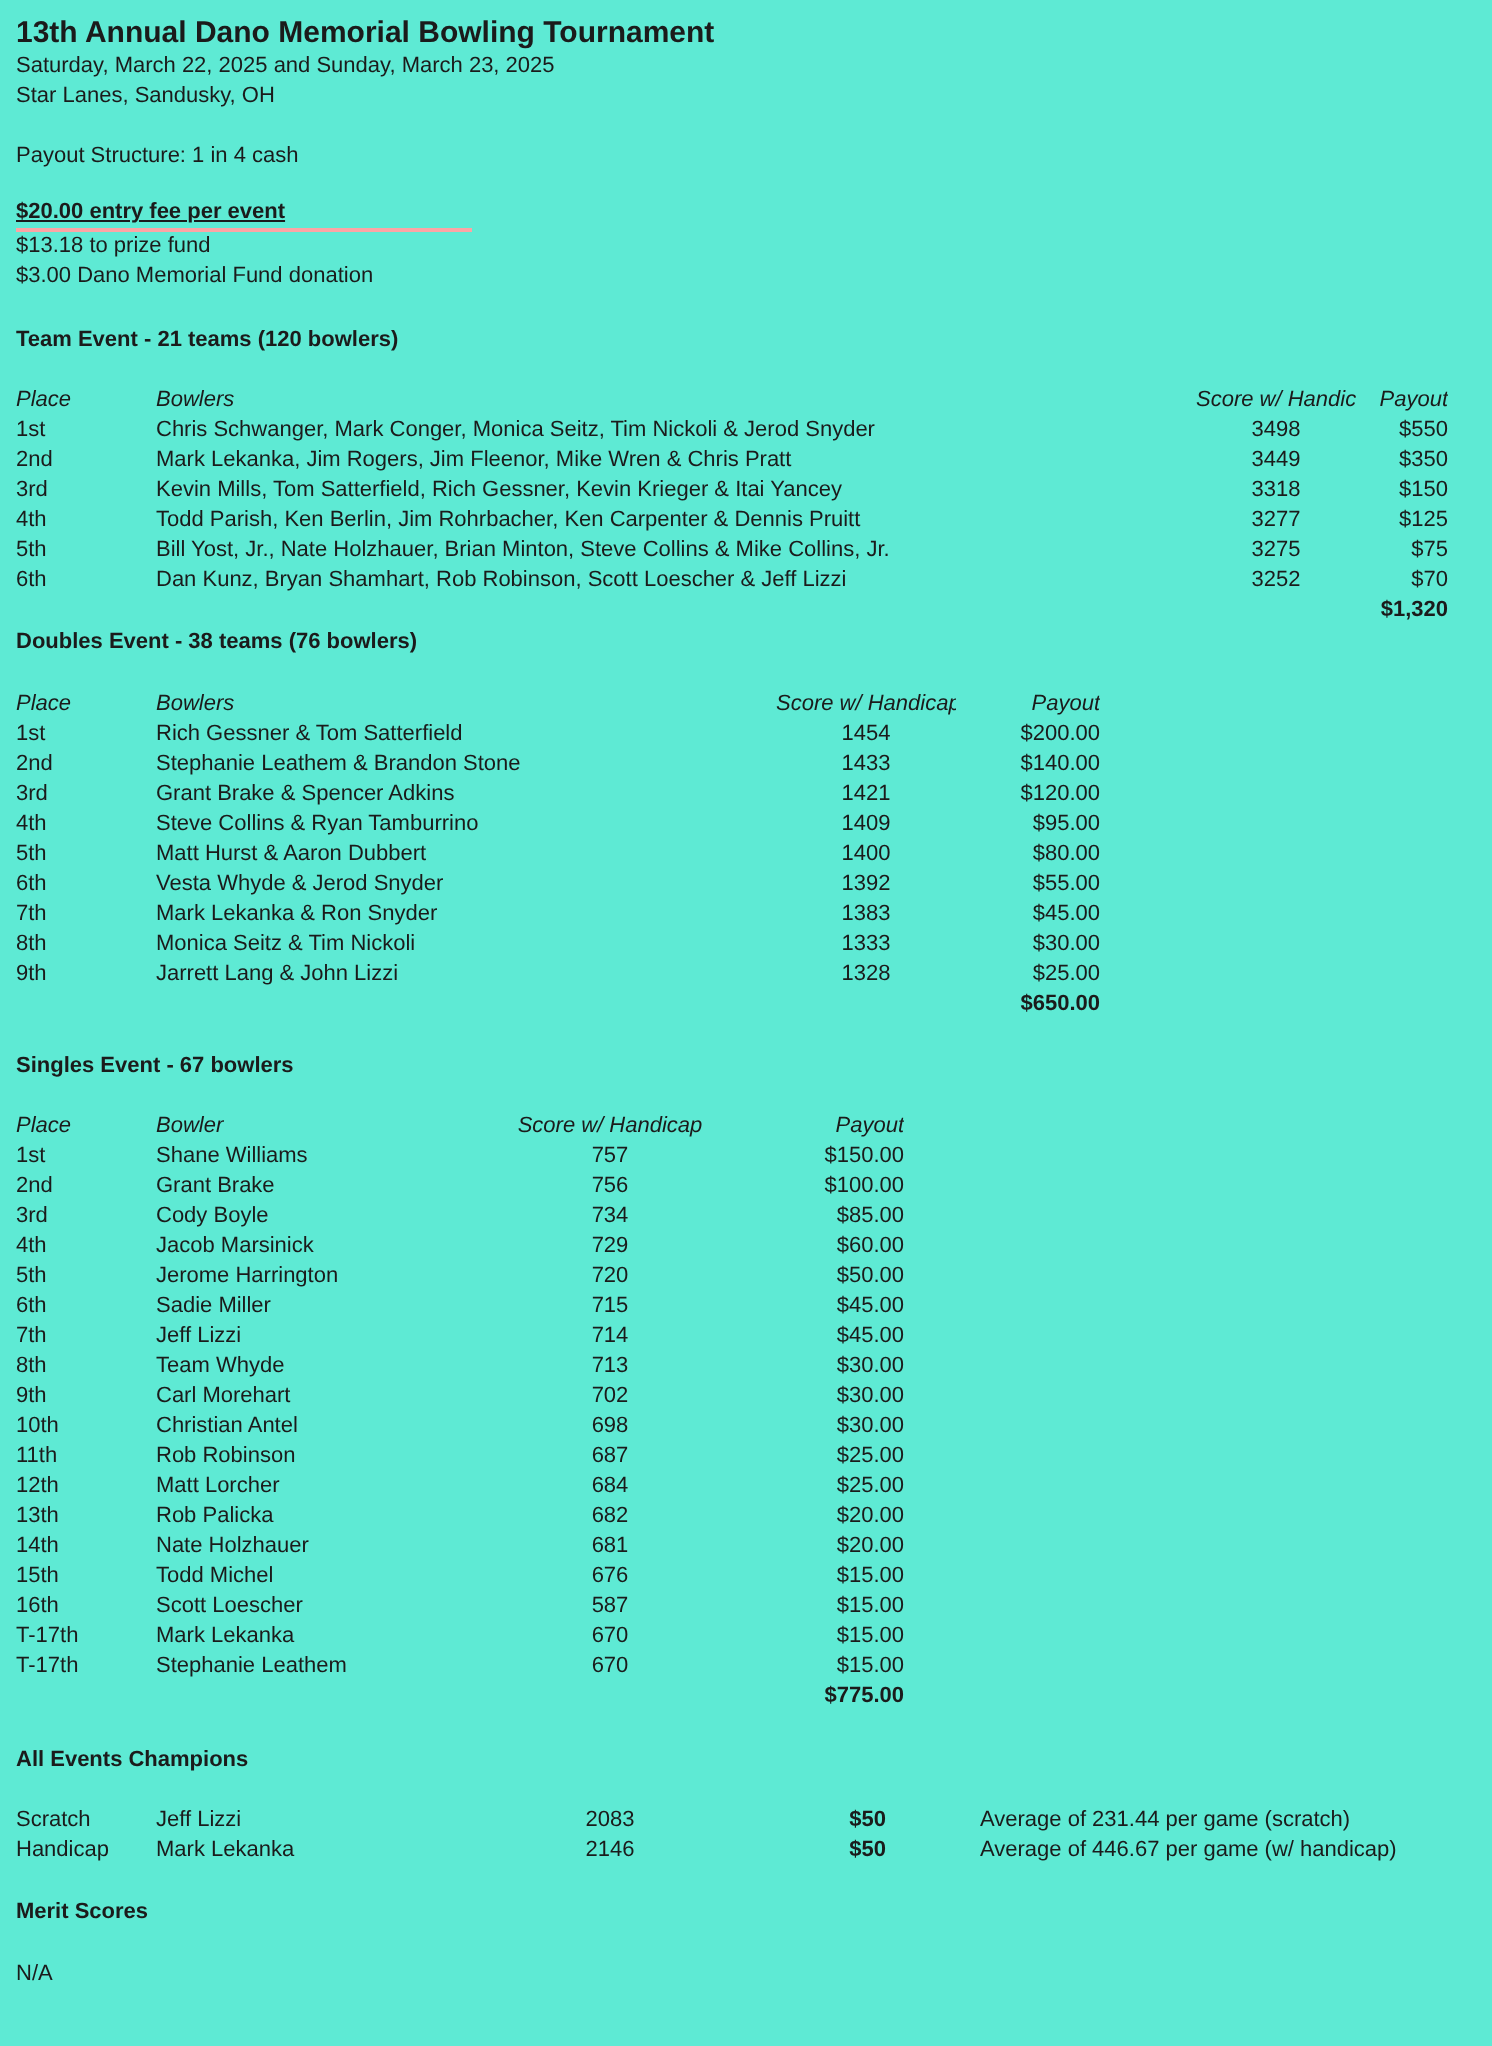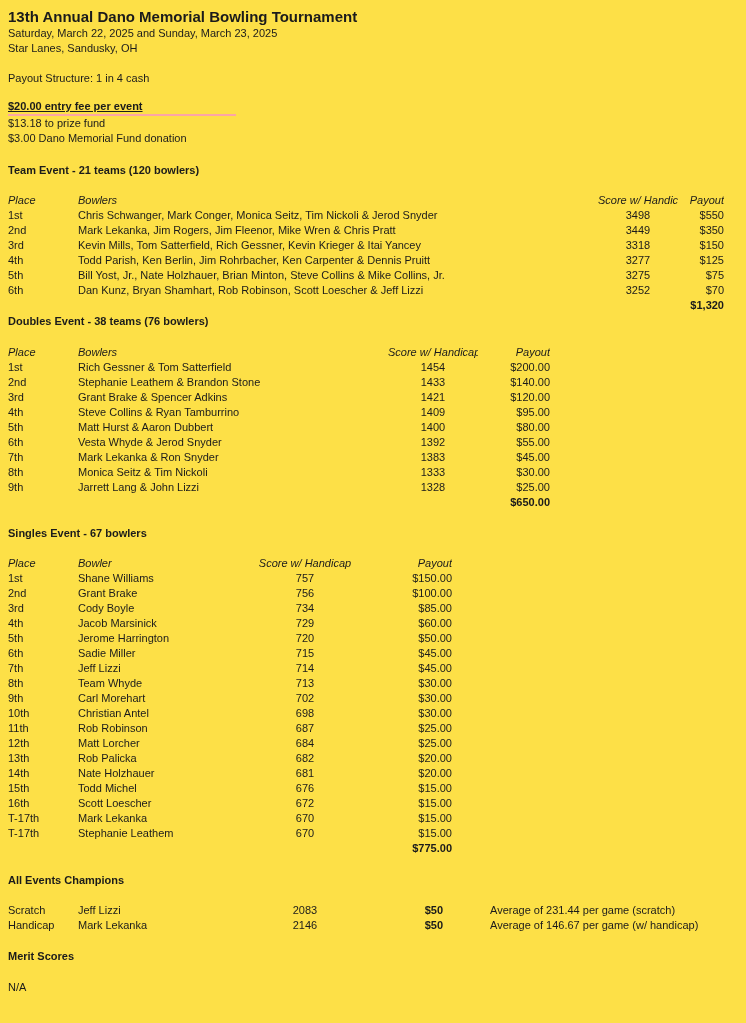--- a/index.html
+++ b/index.html
@@ -1,21 +1,21 @@
 <!DOCTYPE html>
 <html><head>
 <meta charset="utf-8">
 <style>
   html,body{margin:0;padding:0;background:#ffffff;}
   .page{
     position:relative;
     width:746px;height:1023px;
     box-sizing:border-box;
     padding:8px 13px 0 8px;
-    background:#fde047;
+    background:#5eead4;
     color:#1b1b1b;
     font-family:"Liberation Sans",sans-serif;
     font-size:11px;line-height:15px;
     overflow:hidden;
   }
   .title{font-size:15px;font-weight:bold;line-height:18px;margin:0;}
   .subline{margin:0;}
   .payout-structure{margin-top:15px;}
   .fee-block{margin-top:13px;}
   .fee-head{width:228px;border-bottom:2px solid #fca5a5;font-weight:bold;}
@@ -327,21 +327,21 @@
         <tr>
           <td class="c-left">15th</td>
           <td class="c-left">Todd Michel</td>
           <td class="c-center">676</td>
           <td class="c-right">$15.00</td>
         </tr>
 
         <tr>
           <td class="c-left">16th</td>
           <td class="c-left">Scott Loescher</td>
-          <td class="c-center">672</td>
+          <td class="c-center">587</td>
           <td class="c-right">$15.00</td>
         </tr>
 
         <tr>
           <td class="c-left">T-17th</td>
           <td class="c-left">Mark Lekanka</td>
           <td class="c-center">670</td>
           <td class="c-right">$15.00</td>
         </tr>
 
@@ -378,21 +378,21 @@
           <td class="c-center">2083</td>
           <td class="c-right bold">$50</td>
           <td class="note-cell">Average of 231.44 per game (scratch)</td>
         </tr>
 
         <tr>
           <td class="c-left">Handicap</td>
           <td class="c-left">Mark Lekanka</td>
           <td class="c-center">2146</td>
           <td class="c-right bold">$50</td>
-          <td class="note-cell">Average of 146.67 per game (w/ handicap)</td>
+          <td class="note-cell">Average of 446.67 per game (w/ handicap)</td>
         </tr>
 
     </tbody>
   </table>
 
   <p class="section-heading mt16">Merit Scores</p>
   <p class="subline mt16">N/A</p>
 
 </div>
 

